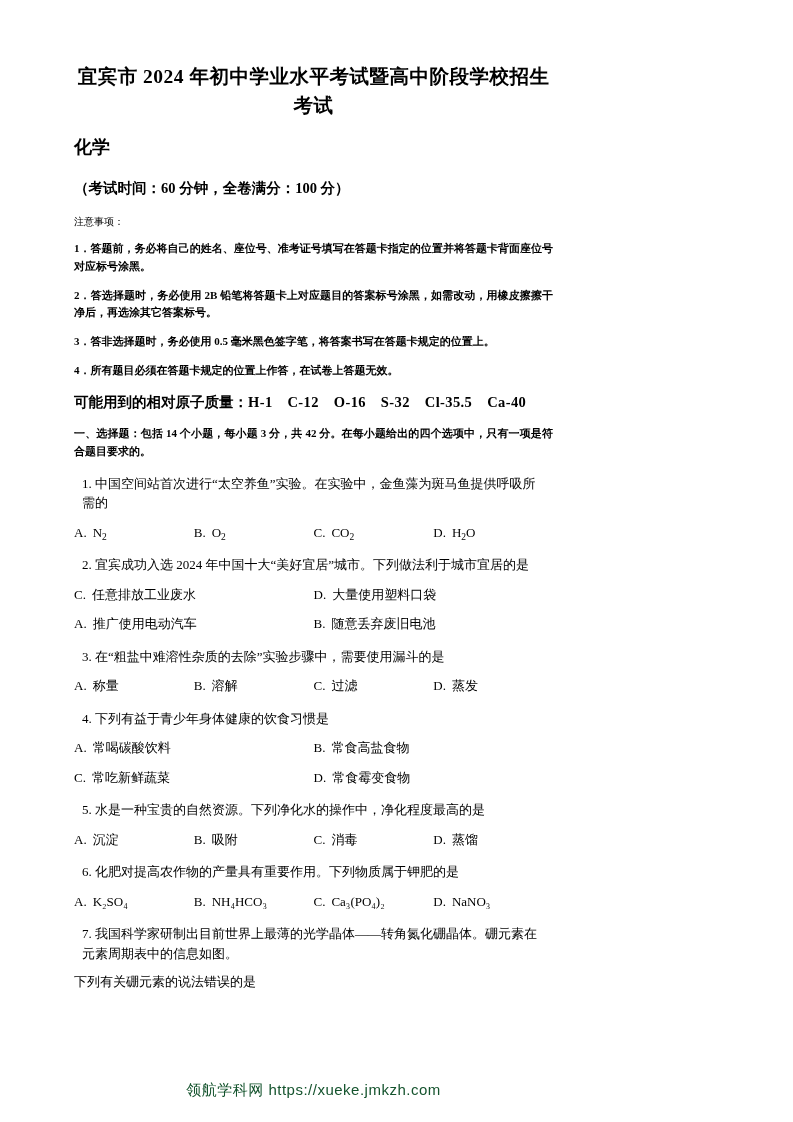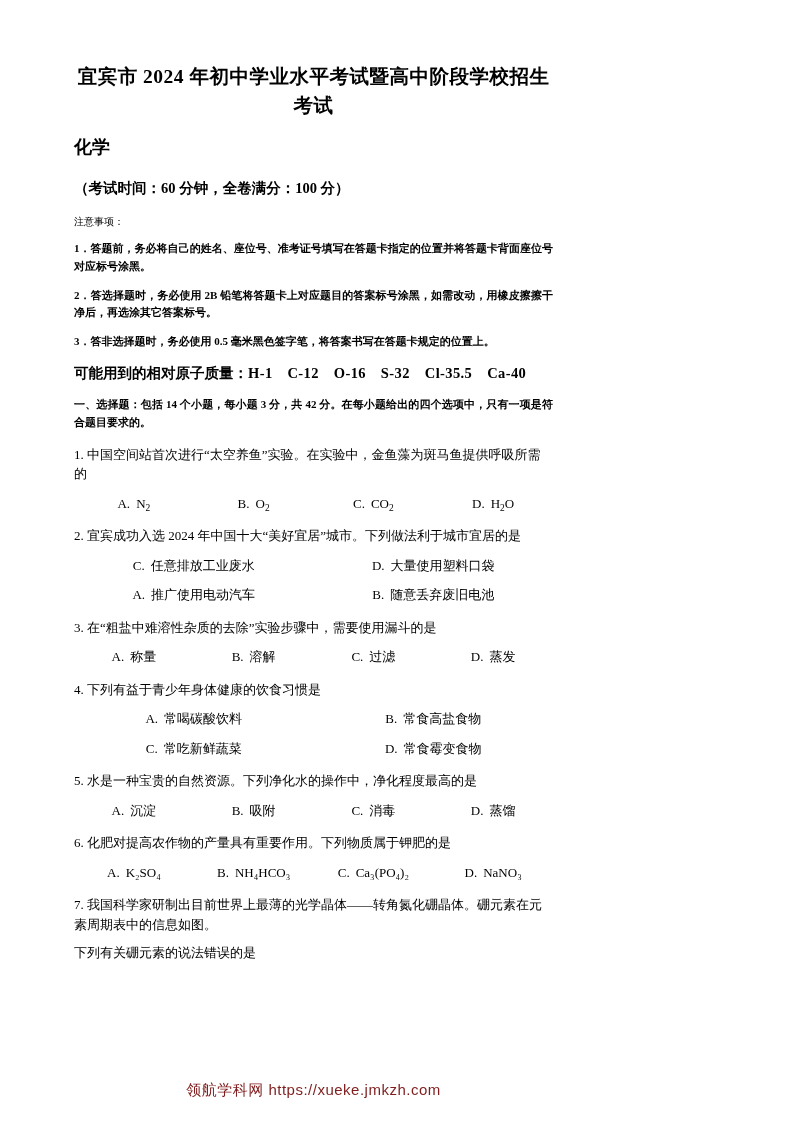--- a/index.html
+++ b/index.html
@@ -72,75 +72,75 @@
     margin: 11px 0 0 0;
     line-height: 1.62;
     text-align: justify;
   }
   .question {
     margin-top: 13px;
   }
   .q-stem {
     font-size: 13px;
     line-height: 1.5;
-    margin: 0;
+    margin: 8px;
   }
   .q-stem2 {
     font-size: 13px;
     line-height: 1.5;
     margin: 9px 0 0 0;
   }
   .opts-row {
     display: flex;
     margin-top: 10px;
     font-size: 13px;
     line-height: 1.5;
   }
   .opts-row.four > div {
     width: 25%;
   }
   .opts-row.two > div {
     width: 50%;
   }
   .opt {
     white-space: nowrap;
-    text-align: center;
   }
   sub {
     font-size: 9.5px;
     vertical-align: baseline;
     position: relative;
     top: 3px;
   }
   .sp { display: inline-block; width: 6px; }
   .watermark {
     position: absolute;
     left: 0;
     right: 0;
     bottom: 22px;
     text-align: center;
     font-size: 15px;
-    color: #7f1d1d;
+    color: #14532d;
     font-family: "Liberation Sans", sans-serif;
     letter-spacing: 0.5px;
   }
 </style>
 </head>
 <body>
 
 <div class="page">
 
   <h1 class="doc-title">宜宾市 2024 年初中学业水平考试暨高中阶段学校招生考试</h1>
   <div class="doc-subject">化学</div>
   <div class="doc-meta">（考试时间：60 分钟，全卷满分：100 分）</div>
 
   <div class="notice-head">注意事项：</div>
   <p class="notice-item">1．答题前，务必将自己的姓名、座位号、准考证号填写在答题卡指定的位置并将答题卡背面座位号对应标号涂黑。</p>
   <p class="notice-item">2．答选择题时，务必使用 2B 铅笔将答题卡上对应题目的答案标号涂黑，如需改动，用橡皮擦擦干净后，再选涂其它答案标号。</p>
   <p class="notice-item">3．答非选择题时，务必使用 0.5 毫米黑色签字笔，将答案书写在答题卡规定的位置上。</p>
+  <p class="notice-item">4．所有题目必须在答题卡规定的位置上作答，在试卷上答题无效。</p>
 
   <p class="atomic-line">
     <span>可能用到的相对原子质量：</span><span class="nums">H-1　C-12　O-16　S-32　Cl-35.5　Ca-40</span>
   </p>
 
   <p class="section-head">一、选择题：包括 14 个小题，每小题 3 分，共 42 分。在每小题给出的四个选项中，只有一项是符合题目要求的。</p>
 
   <div class="question">
     <p class="q-stem">1. 中国空间站首次进行“太空养鱼”实验。在实验中，金鱼藻为斑马鱼提供呼吸所需的</p>
     <div class="opts-row four">

